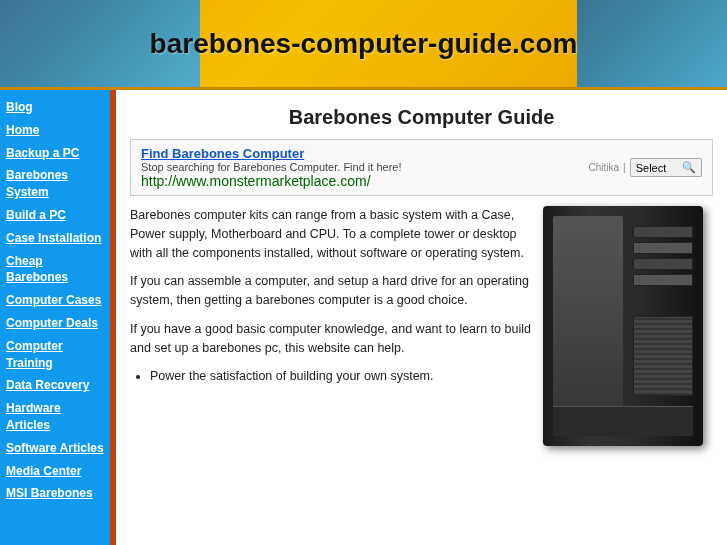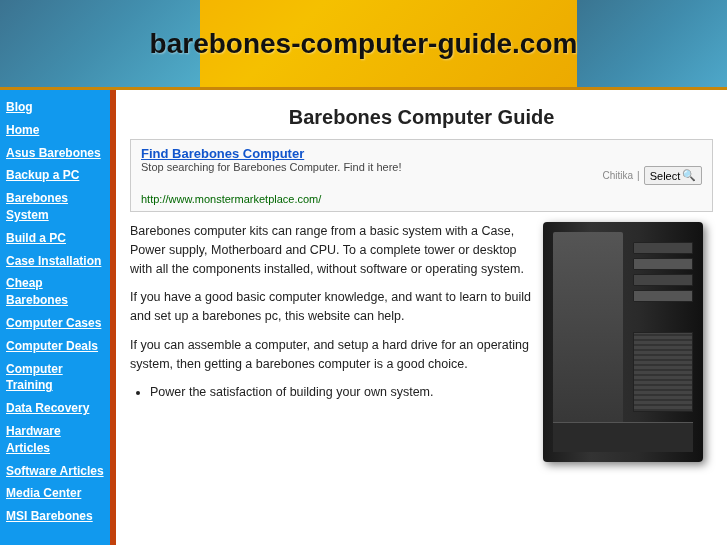--- a/index.html
+++ b/index.html
@@ -101,38 +101,38 @@
     }
     #ad-left { flex: 1; }
     #ad-title {
       color: #1155cc;
       font-size: 13px;
       font-weight: bold;
       text-decoration: underline;
       cursor: pointer;
     }
     #ad-desc { font-size: 11px; color: #444; }
-    #ad-url { font-size: 11px; color: #006600; margin-top: 20px; }
+    #ad-url { font-size: 14px; color: #006600; }
     #ad-right {
       font-size: 10px;
       color: #888;
       display: flex;
       align-items: center;
       gap: 4px;
     }
     #ad-search-btn {
       background: #f0f0f0;
       border: 1px solid #aaa;
       border-radius: 2px;
       padding: 2px 5px;
       font-size: 11px;
       cursor: pointer;
       display: flex;
       align-items: center;
-      gap: 2px;
+      gap: 16px;
     }
 
     
     #body-content {
       display: flex;
       gap: 10px;
       margin-bottom: 10px;
     }
     #text-section {
       flex: 1;
@@ -222,21 +222,20 @@
   <div id="header-bg-right"></div>
   <div id="header-title">barebones-computer-guide.com</div>
 </div>
 
 <div id="main-layout">
 
   <div id="sidebar">
 
   <a class="sidebar-item" href="#">Blog</a>
       <a class="sidebar-item" href="#">Home</a>
-      <a class="sidebar-item" href="#">Asus Barebones</a>
       <a class="sidebar-item" href="#">Backup a PC</a>
       <a class="sidebar-item" href="#">Barebones System</a>
       <a class="sidebar-item" href="#">Build a PC</a>
       <a class="sidebar-item" href="#">Case Installation</a>
       <a class="sidebar-item" href="#">Cheap Barebones</a>
       <a class="sidebar-item" href="#">Computer Cases</a>
       <a class="sidebar-item" href="#">Computer Deals</a>
       <a class="sidebar-item" href="#">Computer Training</a>
       <a class="sidebar-item" href="#">Data Recovery</a>
       <a class="sidebar-item" href="#">Hardware Articles</a>
@@ -261,22 +260,22 @@
           <span>Select</span>
           <span>🔍</span>
         </button>
       </div>
     </div>
 
     <div id="body-content">
       <div id="text-section">
 
         <p class="paragraph">Barebones computer kits can range from a basic system with a Case, Power supply, Motherboard and CPU. To a complete tower or desktop with all the components installed, without software or operating system.</p>
+          <p class="paragraph">If you can assemble a computer, and setup a hard drive for an operating system, then getting a barebones computer is a good choice.</p>
           <p class="paragraph">If you have a good basic computer knowledge, and want to learn to build and set up a barebones pc, this website can help.</p>
-          <p class="paragraph">If you can assemble a computer, and setup a hard drive for an operating system, then getting a barebones computer is a good choice.</p>
         <ul id="bullet-list">
 
         <li>Power the satisfaction of building your own system.</li>
           </ul>
       </div>
       <div id="image-section">
         <div id="pc-tower">
           <div id="pc-tower-highlight"></div>
           <div id="pc-tower-drives">
             <div class="drive-slot"></div>

